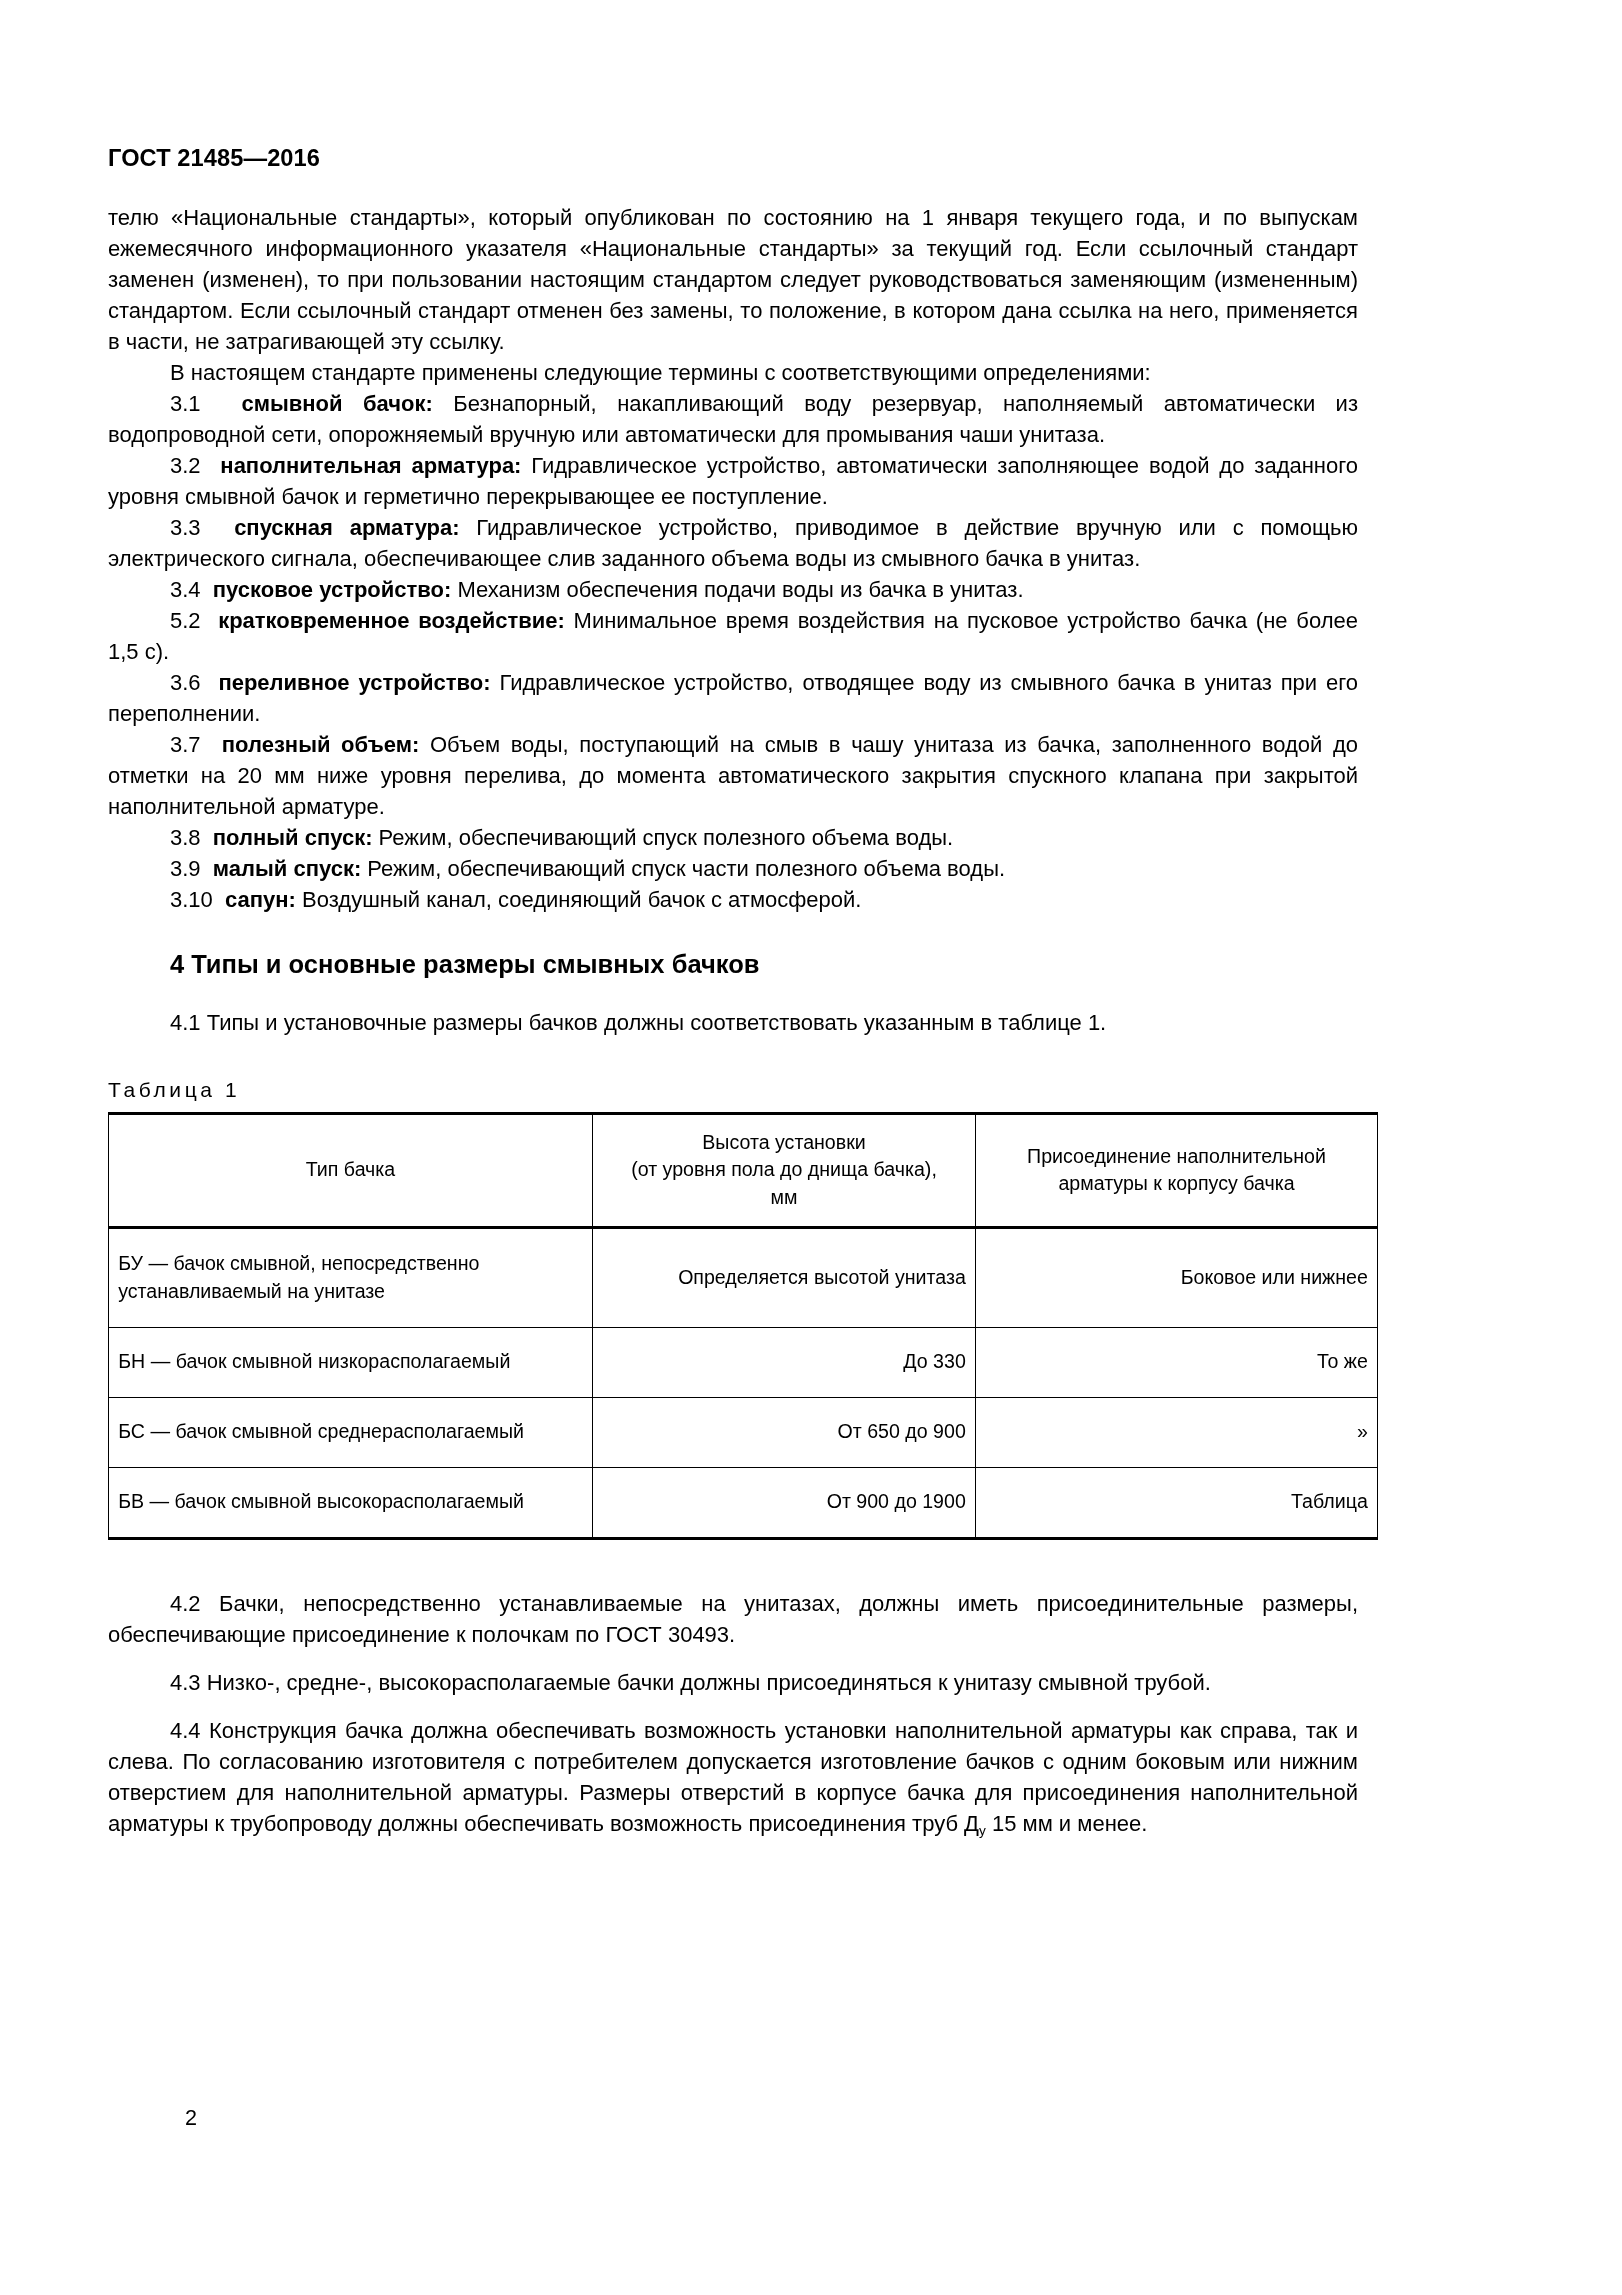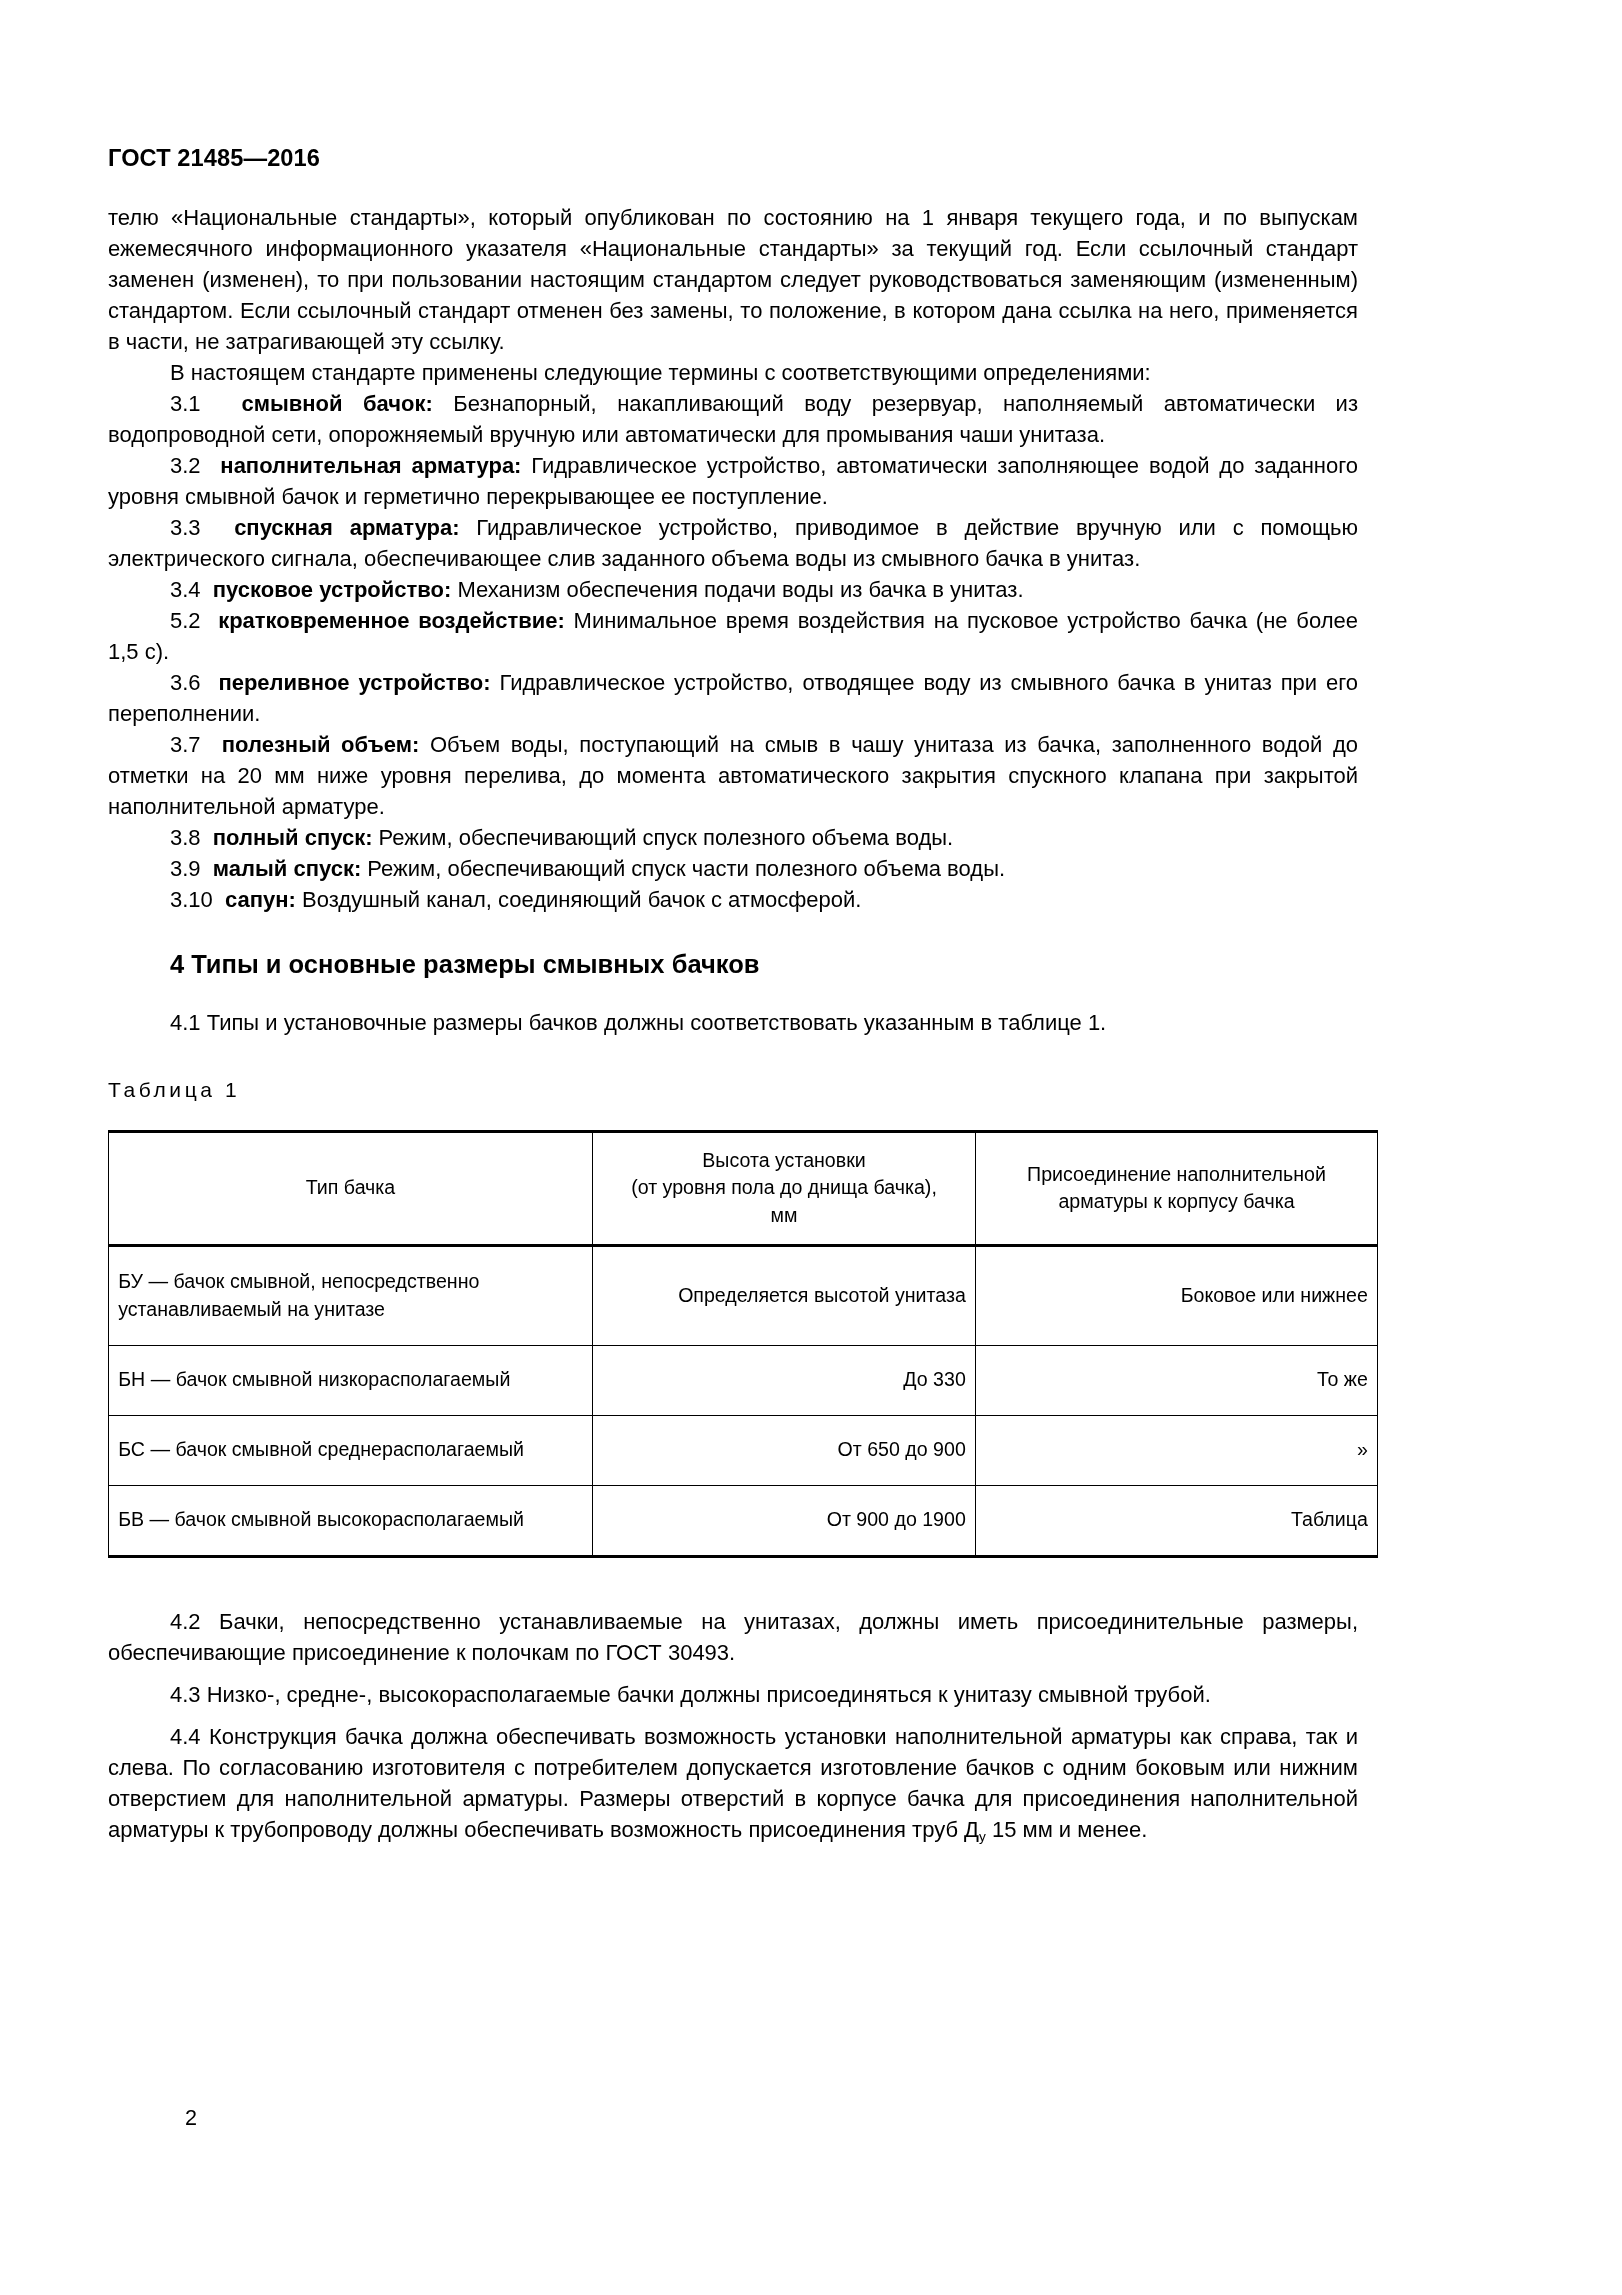--- a/index.html
+++ b/index.html
@@ -42,21 +42,21 @@
     font-weight: bold;
     margin: 0;
     line-height: 1.2;
     text-indent: 62px;
   }
   .sec3 { margin: 29.4px 0 27.5px 0; }
   .sec4 { margin: 34px 0 27.5px 0; }
   .table-caption {
     font-size: 21px;
     letter-spacing: 3.6px;
-    margin: 41px 0 30px 0;
+    margin: 41px 0 12px 0;
     line-height: 1;
   }
   table.t1 {
     border-collapse: collapse;
     width: 1269px;
     table-layout: fixed;
     margin: 0;
   }
   table.t1 td, table.t1 th {
     border: 1.3px solid #000;
@@ -74,21 +74,21 @@
     height: 98px;
   }
   .col-a { width: 484px; }
   .col-b { width: 383px; }
   .col-c { width: 402px; }
   td.cell-left { text-align: left; padding-left: 14.4px; }
   td.cell-center { text-align: right; }
   tr.row-tall td { height: 85px; }
   tr.row-std td { height: 56px; }
   .after-table { margin-top: 48px; }
-  .tail { margin-top: 11px; }
+  .tail { margin-top: 17px; }
   .sub {
     font-size: 0.62em;
     vertical-align: -0.30em;
     letter-spacing: 0;
   }
   .page-number {
     position: absolute;
     left: 185px;
     bottom: 166px;
     font-size: 21.6px;

